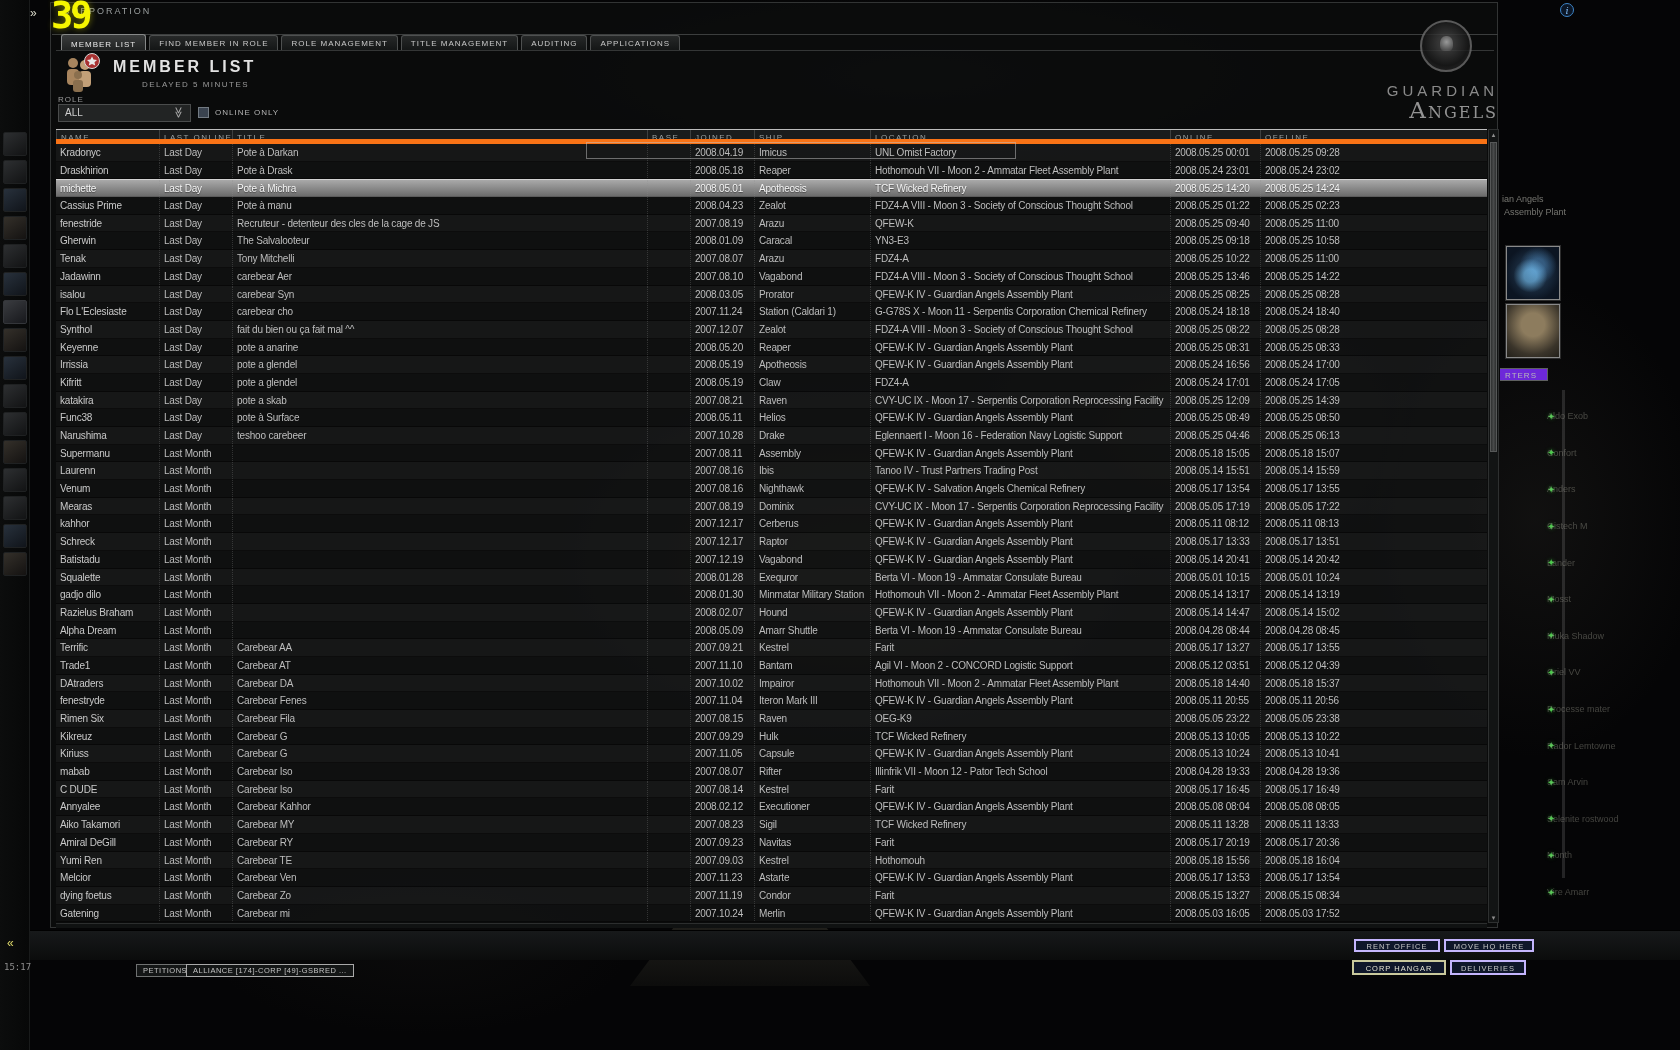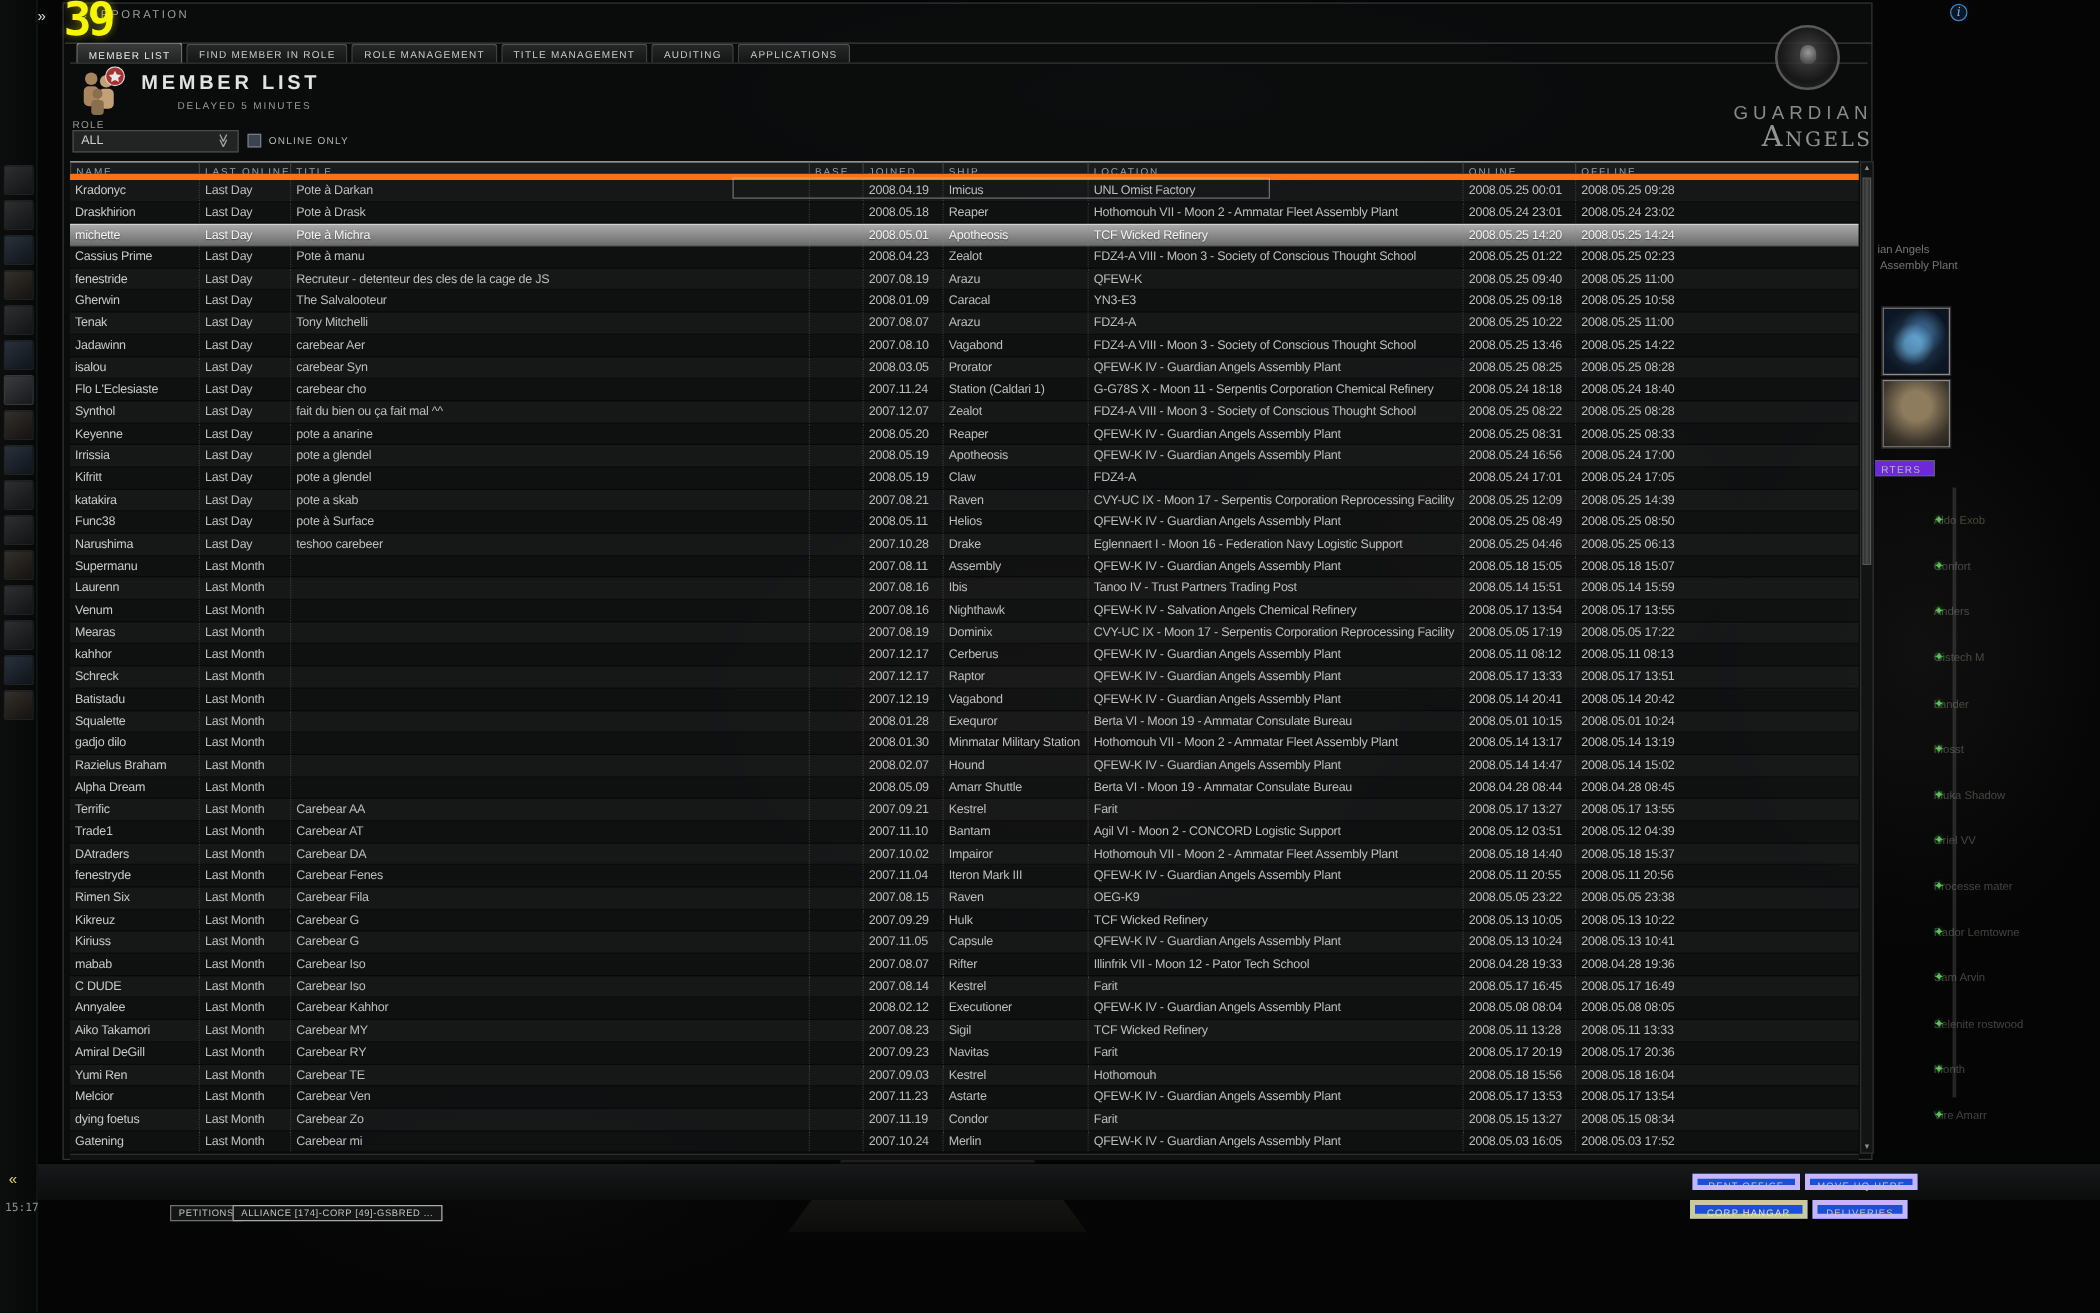--- a/index.html
+++ b/index.html
@@ -119,21 +119,21 @@
   .eb2 { left:1506px; top:304px;
     background:radial-gradient(circle at 50% 38%, #8d7c5e 0 28%, #3a342a 72%, #23201a); }
   .agents { left:1500px; top:398px; width:180px; z-index:1; }
   .agent-row { height:36.6px; display:flex; align-items:center; }
   .agent-star { width:31px; padding-left:47px; color:#4ec84e; font-size:10px;
     text-shadow:0 0 4px rgba(60,220,60,.5); }
   .agent-name { color:rgba(168,168,156,.38); font-size:9px; white-space:nowrap; }
   .bg-strip { left:1562px; top:390px; width:3px; height:488px; background:rgba(150,150,150,.22); }
 
   
-  .svc-btn { position:absolute; background:#1d4ed8; border:4px solid #c4b5fd; color:#c6c6c6;
+  .svc-btn { position:absolute; background:#0f172a; border:2px solid #c4b5fd; color:#c6c6c6;
     font-size:7.5px; letter-spacing:1px; text-align:center; z-index:10; }
   .svc-b0 { left:1354px; top:939px; width:86px; height:13px; line-height:12px; }
   .svc-b1 { left:1444px; top:939px; width:90px; height:13px; line-height:12px; }
   .svc-b2 { left:1352px; top:960px; width:94px; height:15px; line-height:14px;
     border-color:#c9c99c; color:#e2e2d2; }
   .svc-b3 { left:1450px; top:960px; width:76px; height:15px; line-height:14px; }
   .task-item { position:absolute; height:13px; line-height:12px; background:#141616;
     border:1px solid #6f7171; color:#c3c3c3; font-size:7.5px; letter-spacing:.5px;
     padding:0 6px; white-space:nowrap; z-index:10; }
   .task-0 { left:136px; top:964px; }

